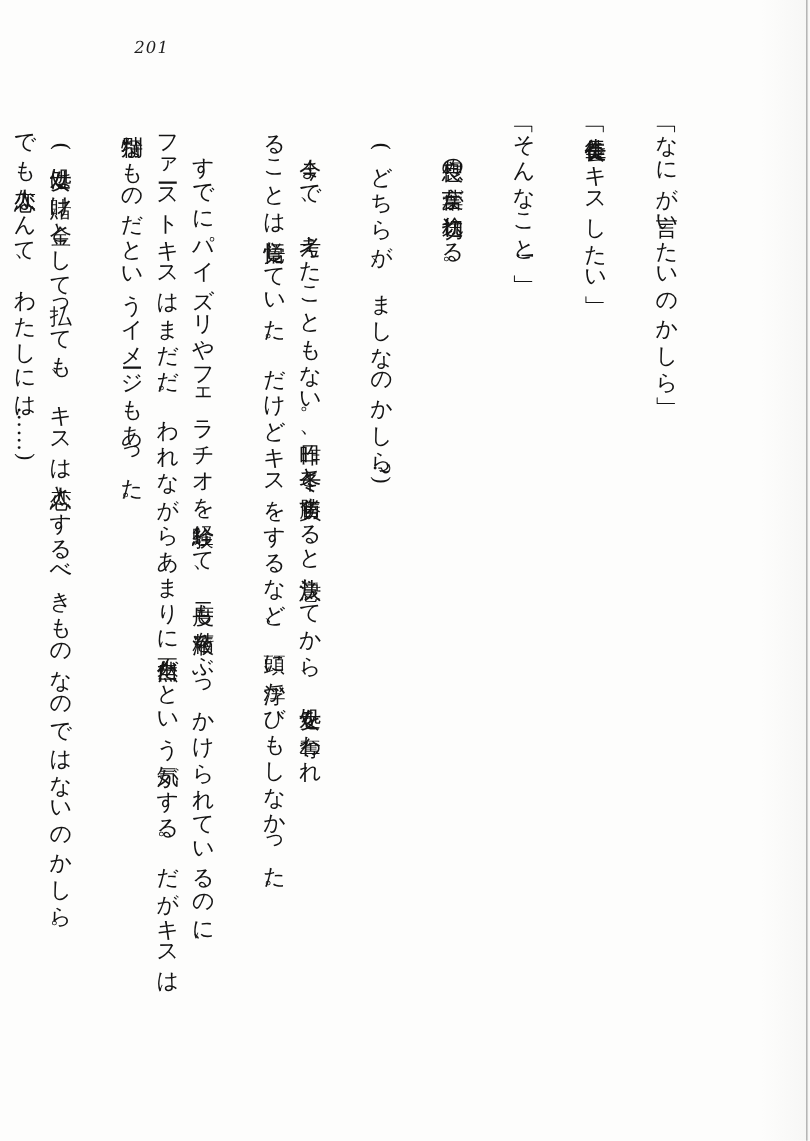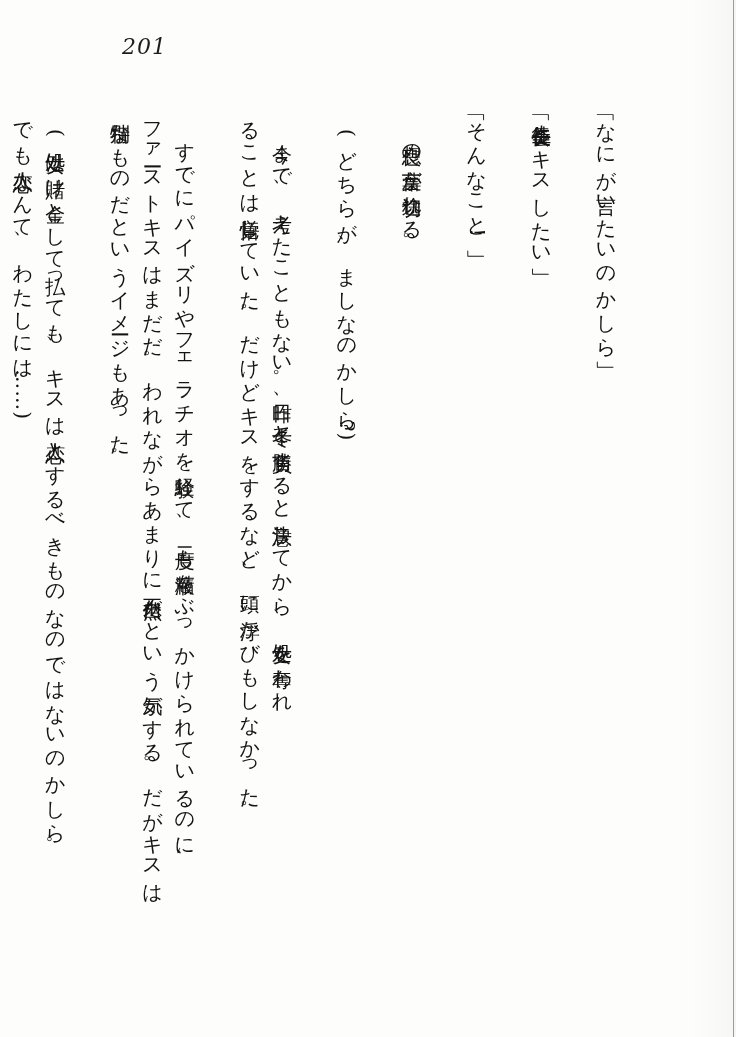--- a/index.html
+++ b/index.html
@@ -18,21 +18,21 @@
     position: absolute;
     inset: 0;
     background: linear-gradient(to right, #fdfdfc 0 94%, #f6f6f5 100%);
   }
   .page-number {
     position: absolute;
     top: 34px;
     left: 122px;
     font-family: "DejaVu Serif", serif;
     font-style: italic;
-    font-size: 22px;
+    font-size: 15px;
     color: #1d1d1d;
     letter-spacing: 1px;
   }
   .text-block {
     position: absolute;
     top: 108px;
     right: 81px;
     width: 551px;
     height: 826px;
     writing-mode: vertical-rl;

